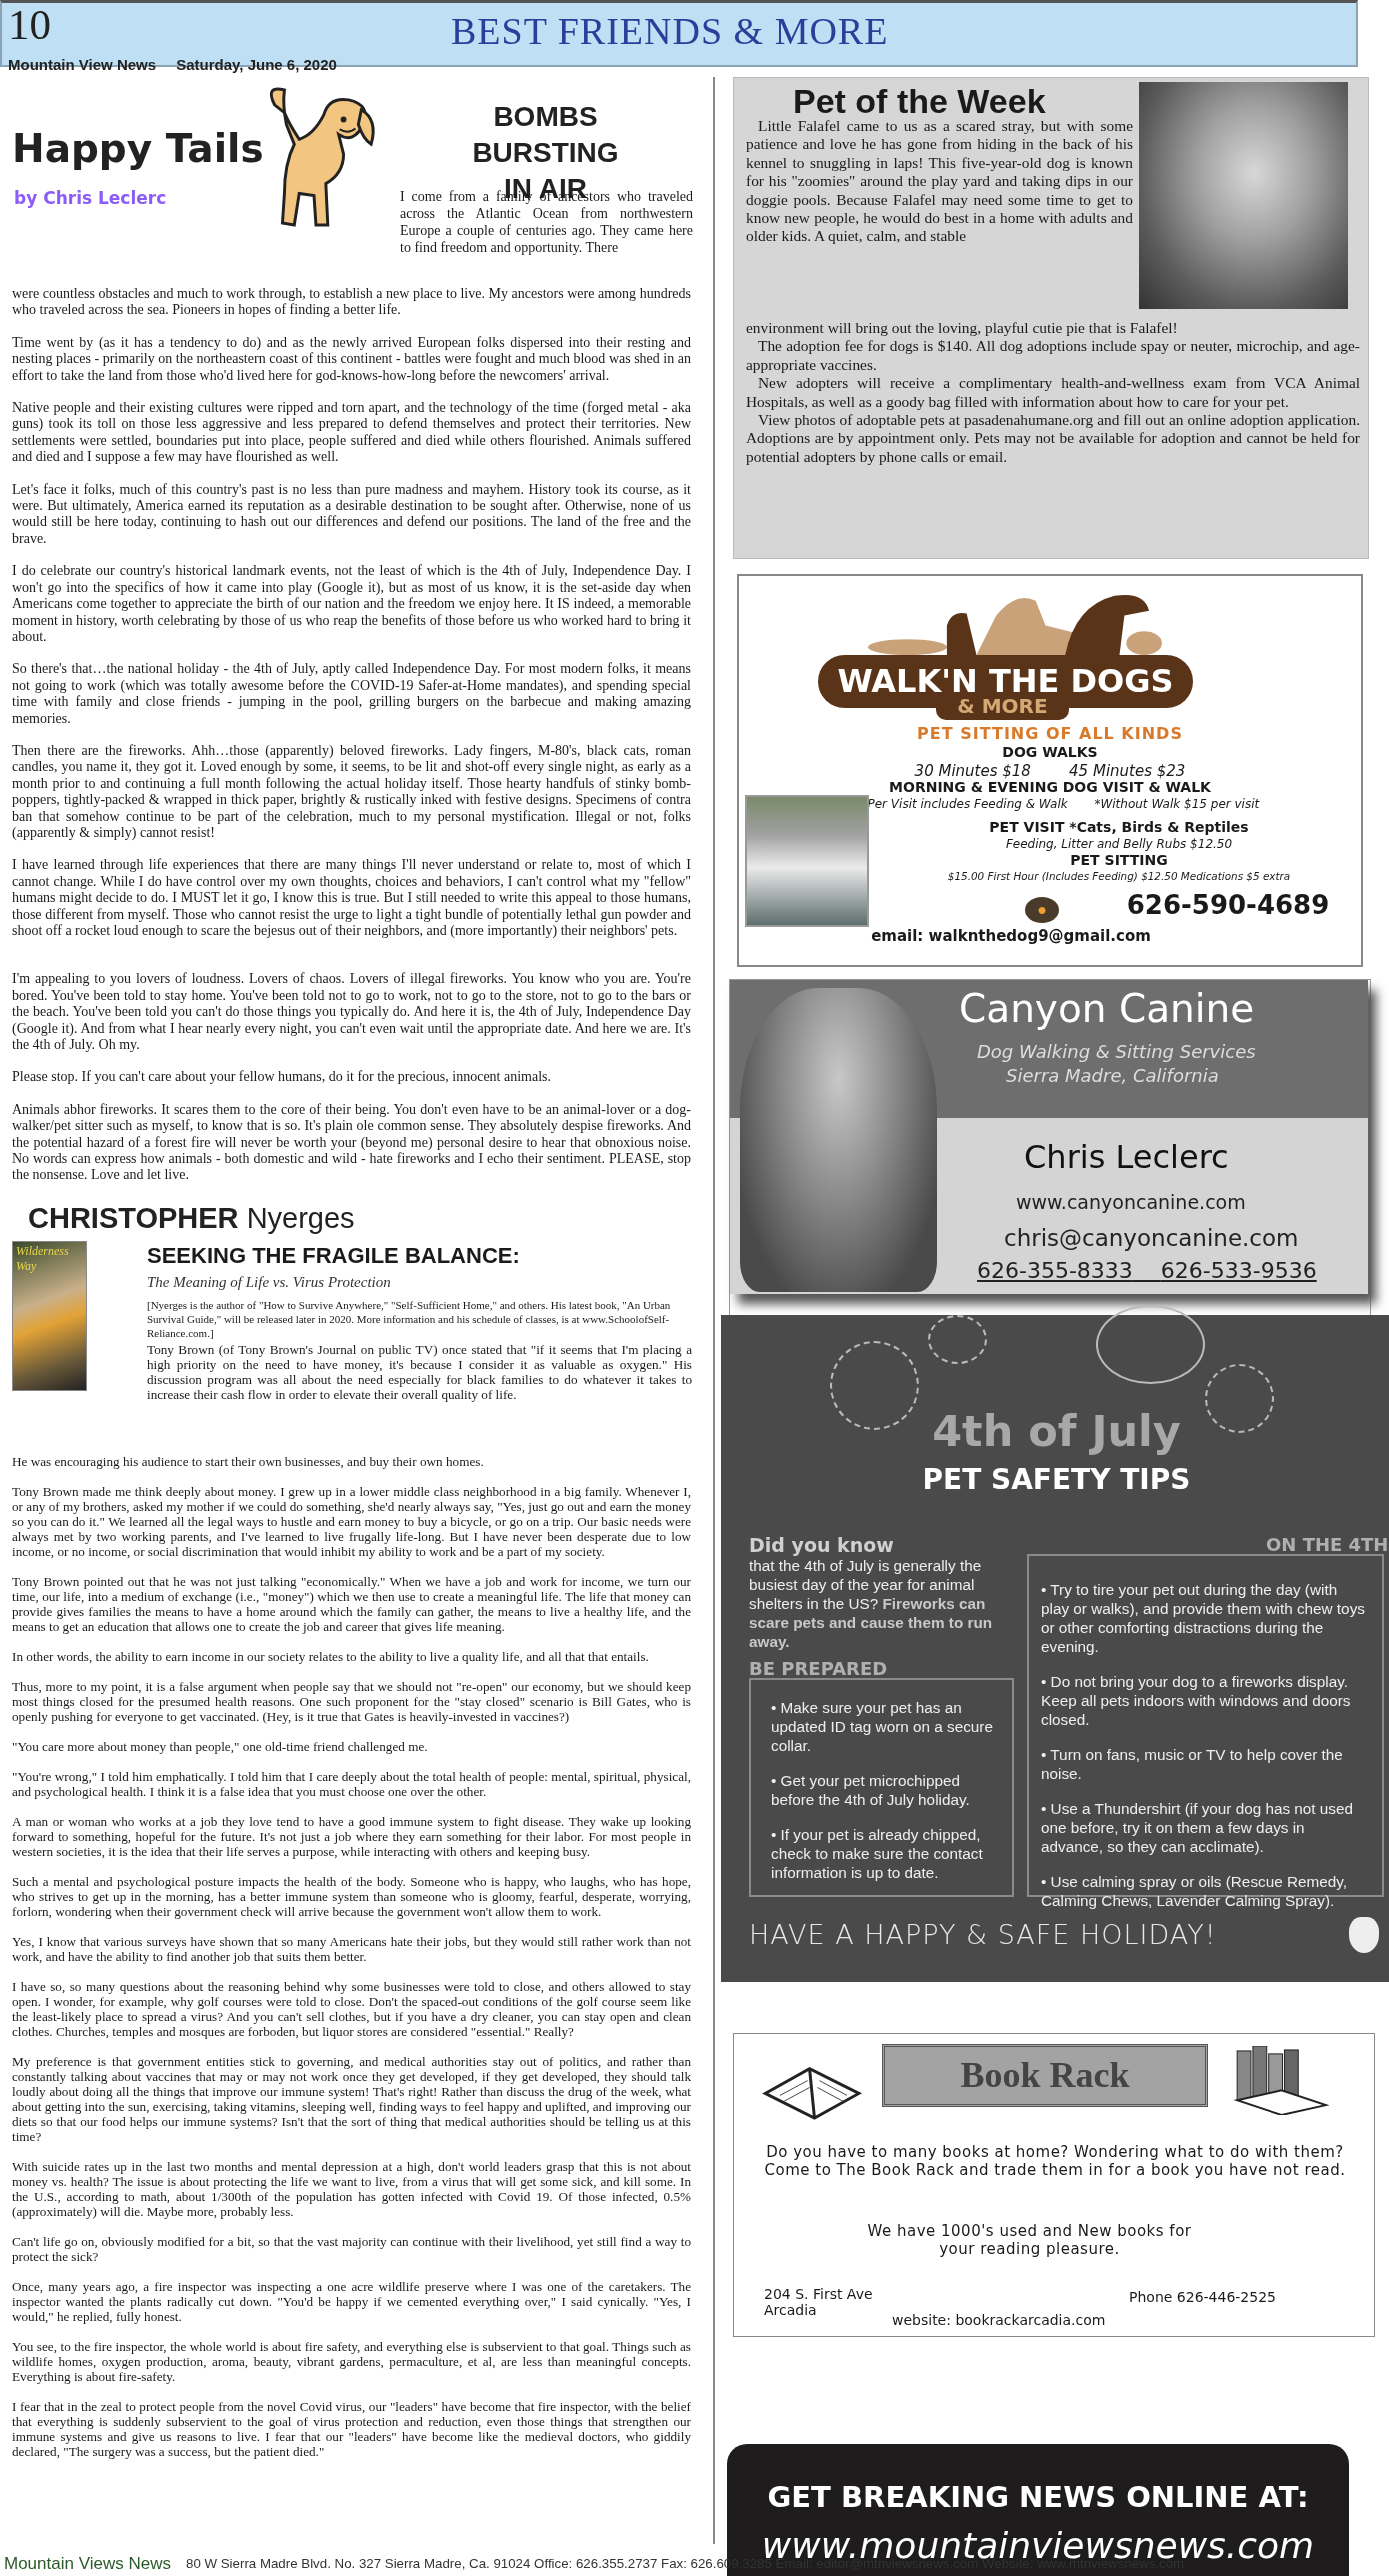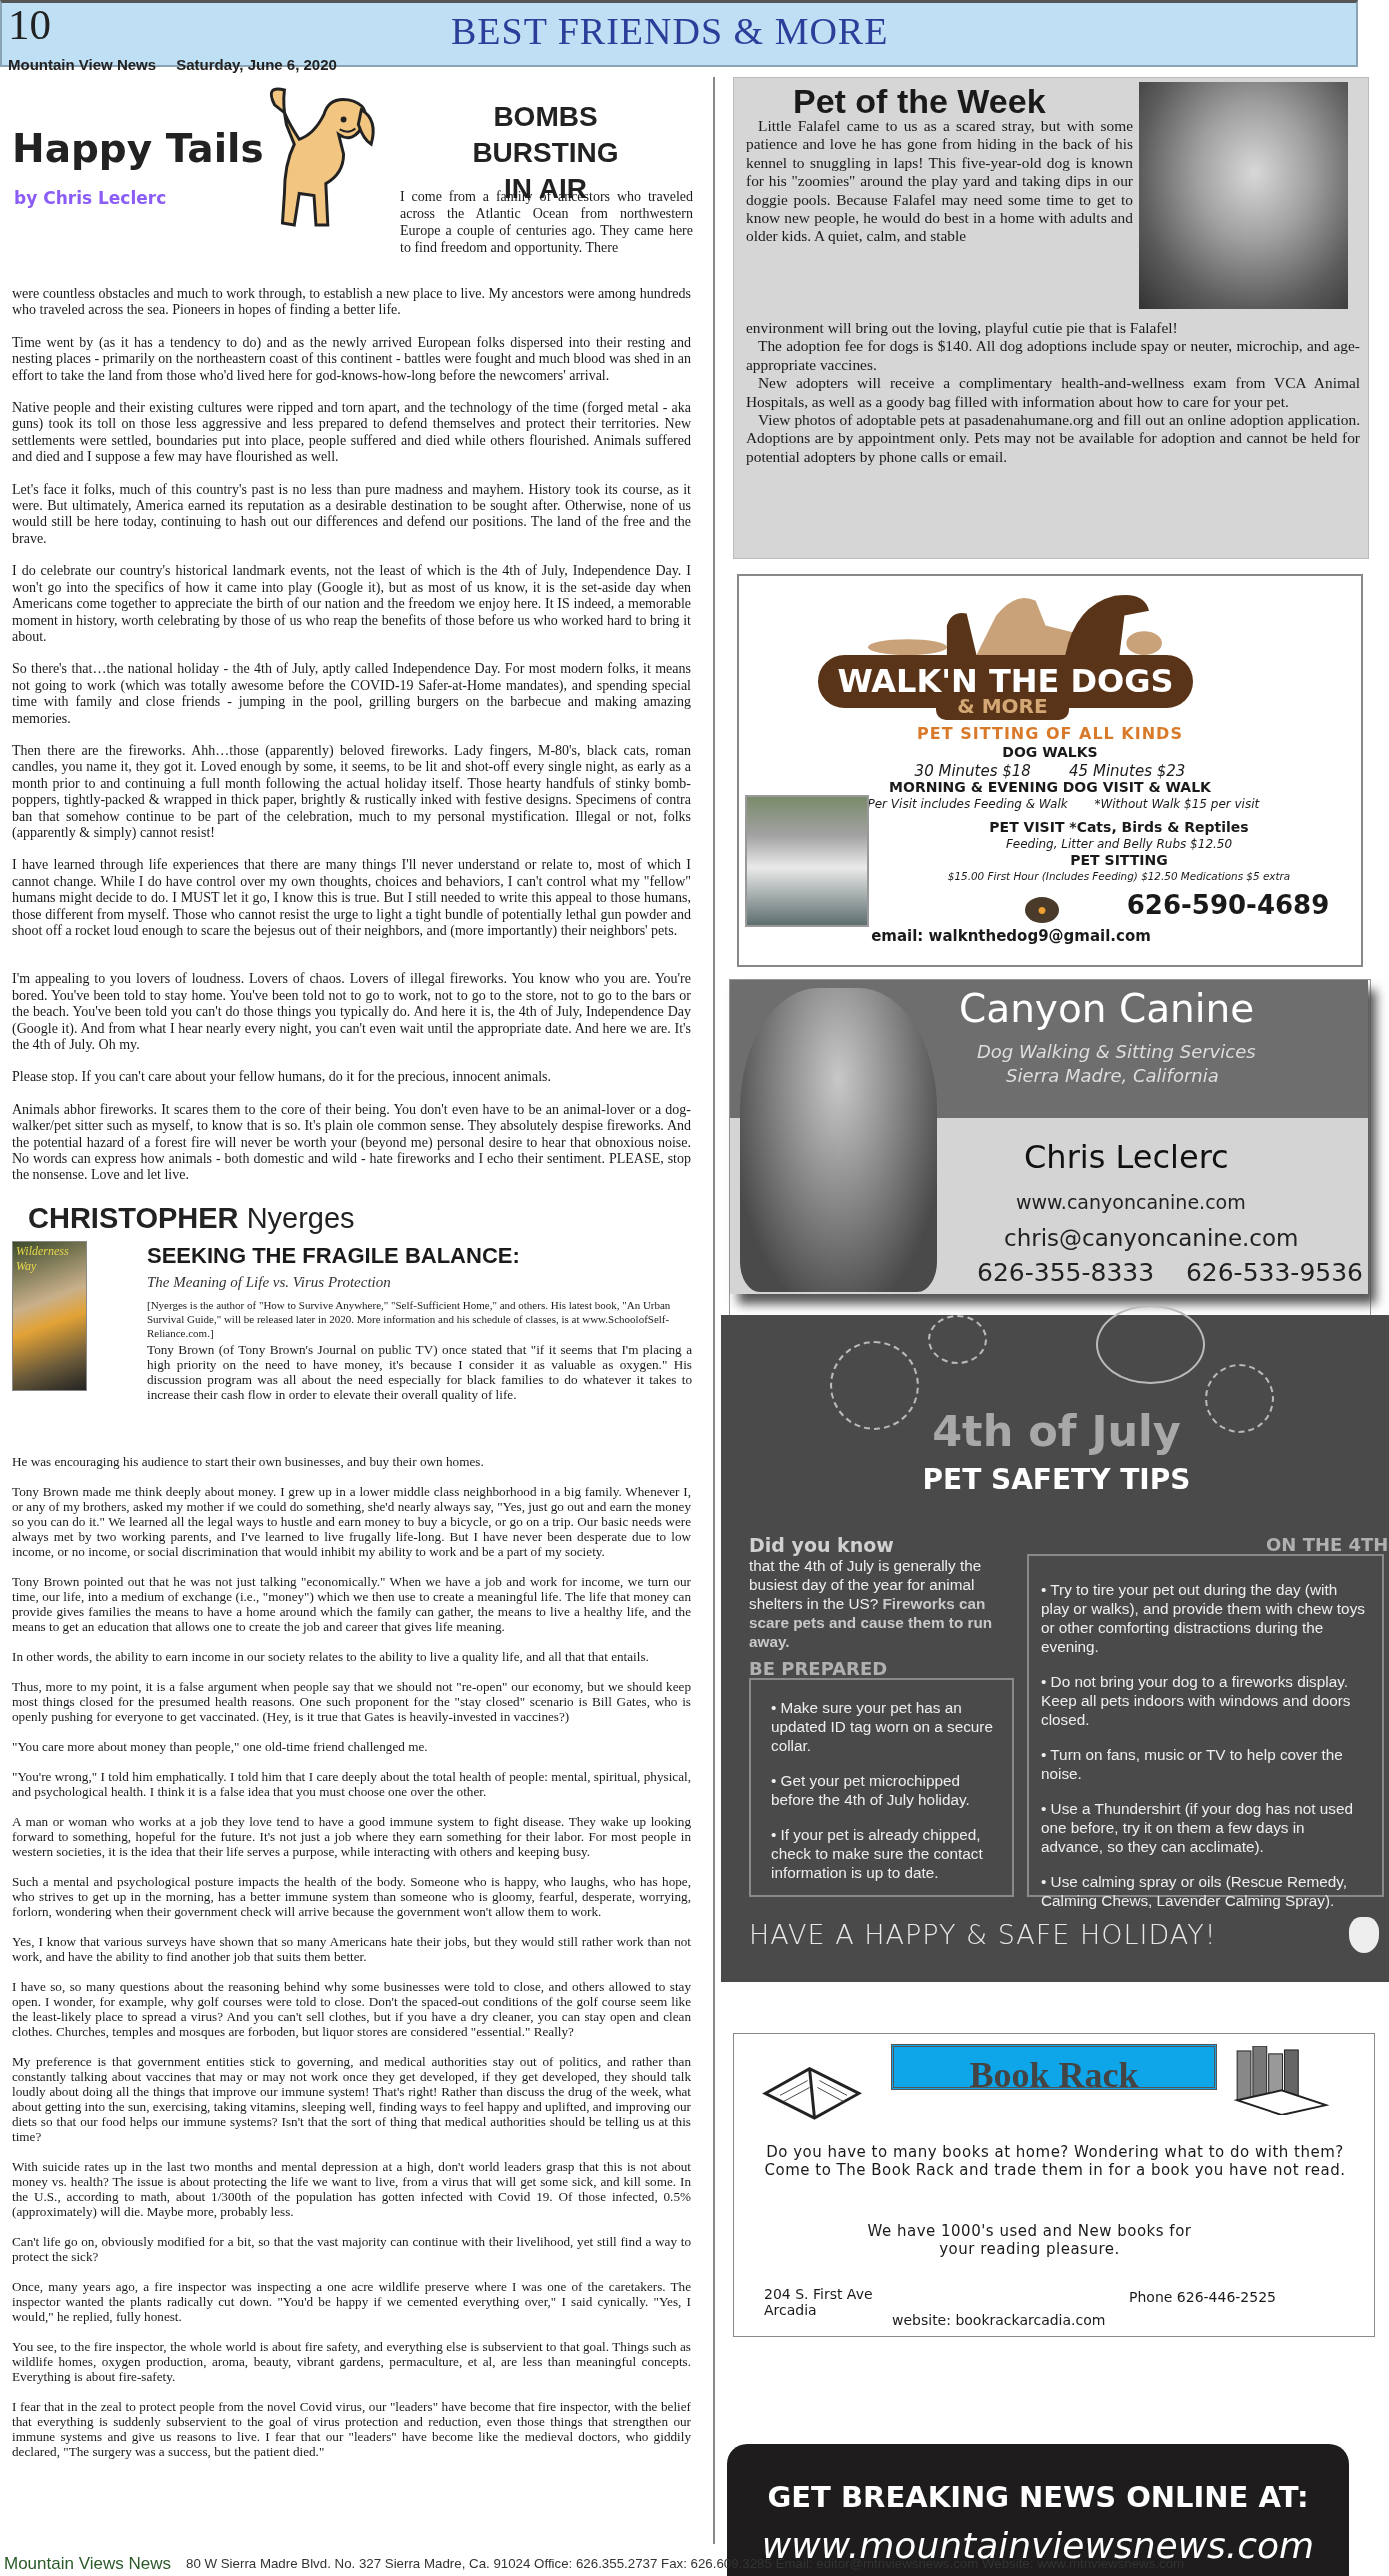--- a/index.html
+++ b/index.html
@@ -55,21 +55,21 @@
   .canyon-t { position: absolute; font-family: "DejaVu Sans", sans-serif; }
 
   .july-ad { position: absolute; left: 10px; top: 1246px; width: 671px; height: 667px; background: #4a4a4a; color: #eee; font-family: "Liberation Sans", sans-serif; }
   .firework { position: absolute; border-radius: 50%; border: 2px dashed #bbb; }
   .july-title { position: absolute; left: 0; width: 100%; text-align: center; font-family: "DejaVu Sans", sans-serif; font-weight: bold; }
   .july-box { position: absolute; border: 2px solid #8a8a8a; }
   .july-li { font-size: 15.3px; line-height: 19px; margin-bottom: 16px; color: #eee; }
   .july-head { position: absolute; font-family: "DejaVu Sans", sans-serif; font-weight: bold; color: #b0b0b0; }
 
   .book-ad { position: absolute; left: 22px; top: 1964px; width: 642px; height: 304px; border: 1.5px solid #888; background: #fff; font-family: "DejaVu Sans", sans-serif; }
-  .book-logo { position: absolute; left: 148px; top: 10px; width: 326px; height: 46px; border: 3px double #555; background: #0ea5e9; text-align: center; font-family: "Liberation Serif", serif; font-weight: bold; font-size: 36px; line-height: 57px; color: #444; margin-left: 9px; }
+  .book-logo { position: absolute; left: 148px; top: 10px; width: 326px; height: 63px; border: 3px double #555; background: #a3a3a3; text-align: center; font-family: "Liberation Serif", serif; font-weight: bold; font-size: 36px; line-height: 57px; color: #444; }
   .book-icon { position: absolute; width: 109px; height: 69px; }
 
   .news-ad { position: absolute; left: 16px; top: 2375px; width: 622px; height: 158px; background: #1e1c1c; border-radius: 20px; color: #fff; text-align: center; font-family: "DejaVu Sans", sans-serif; }
 
   .footer { position: absolute; left: 0; top: 2552px; width: 1390px; height: 24px; font-family: "Liberation Sans", sans-serif; font-size: 14px; white-space: nowrap; }
   .footer .brand { position: absolute; left: 4px; top: 2px; color: #2a5a2a; font-size: 17px; }
   .footer .addr { position: absolute; left: 186px; top: 4px; color: #333; font-size: 13.3px; }
 </style>
 </head>
 <body>
@@ -199,21 +199,21 @@
 
   <div class="canyon-ad">
     <div class="canyon-card">
       <div class="canyon-dog"></div>
       <div class="canyon-t" style="left:229px;top:6px;font-size:39px;color:#fff;">Canyon Canine</div>
       <div class="canyon-t" style="left:247px;top:61px;font-style:italic;font-size:18px;color:#ddd;">Dog Walking &amp; Sitting Services</div>
       <div class="canyon-t" style="left:276px;top:85px;font-style:italic;font-size:18px;color:#ddd;">Sierra Madre, California</div>
       <div class="canyon-t" style="left:294px;top:158px;font-size:32px;color:#111;">Chris Leclerc</div>
       <div class="canyon-t" style="left:286px;top:211px;font-size:19px;color:#222;">www.canyoncanine.com</div>
       <div class="canyon-t" style="left:274px;top:245px;font-size:23px;color:#222;">chris@canyoncanine.com</div>
-      <div class="canyon-t" style="left:247px;top:278px;font-size:25px;color:#222;">
+      <div class="canyon-t" style="left:247px;top:278px;font-size:22px;color:#222;text-decoration:underline;">
         <span>626-355-8333</span>&nbsp;&nbsp;&nbsp;
         <span>626-533-9536</span>
       </div>
     </div>
   </div>
 
   <div class="july-ad">
     <div class="firework" style="left:109px;top:26px;width:89px;height:89px;"></div>
     <div class="firework" style="left:207px;top:0px;width:59px;height:49px;"></div>
     <div class="firework" style="left:375px;top:-10px;width:109px;height:79px;border-style:solid;"></div>

